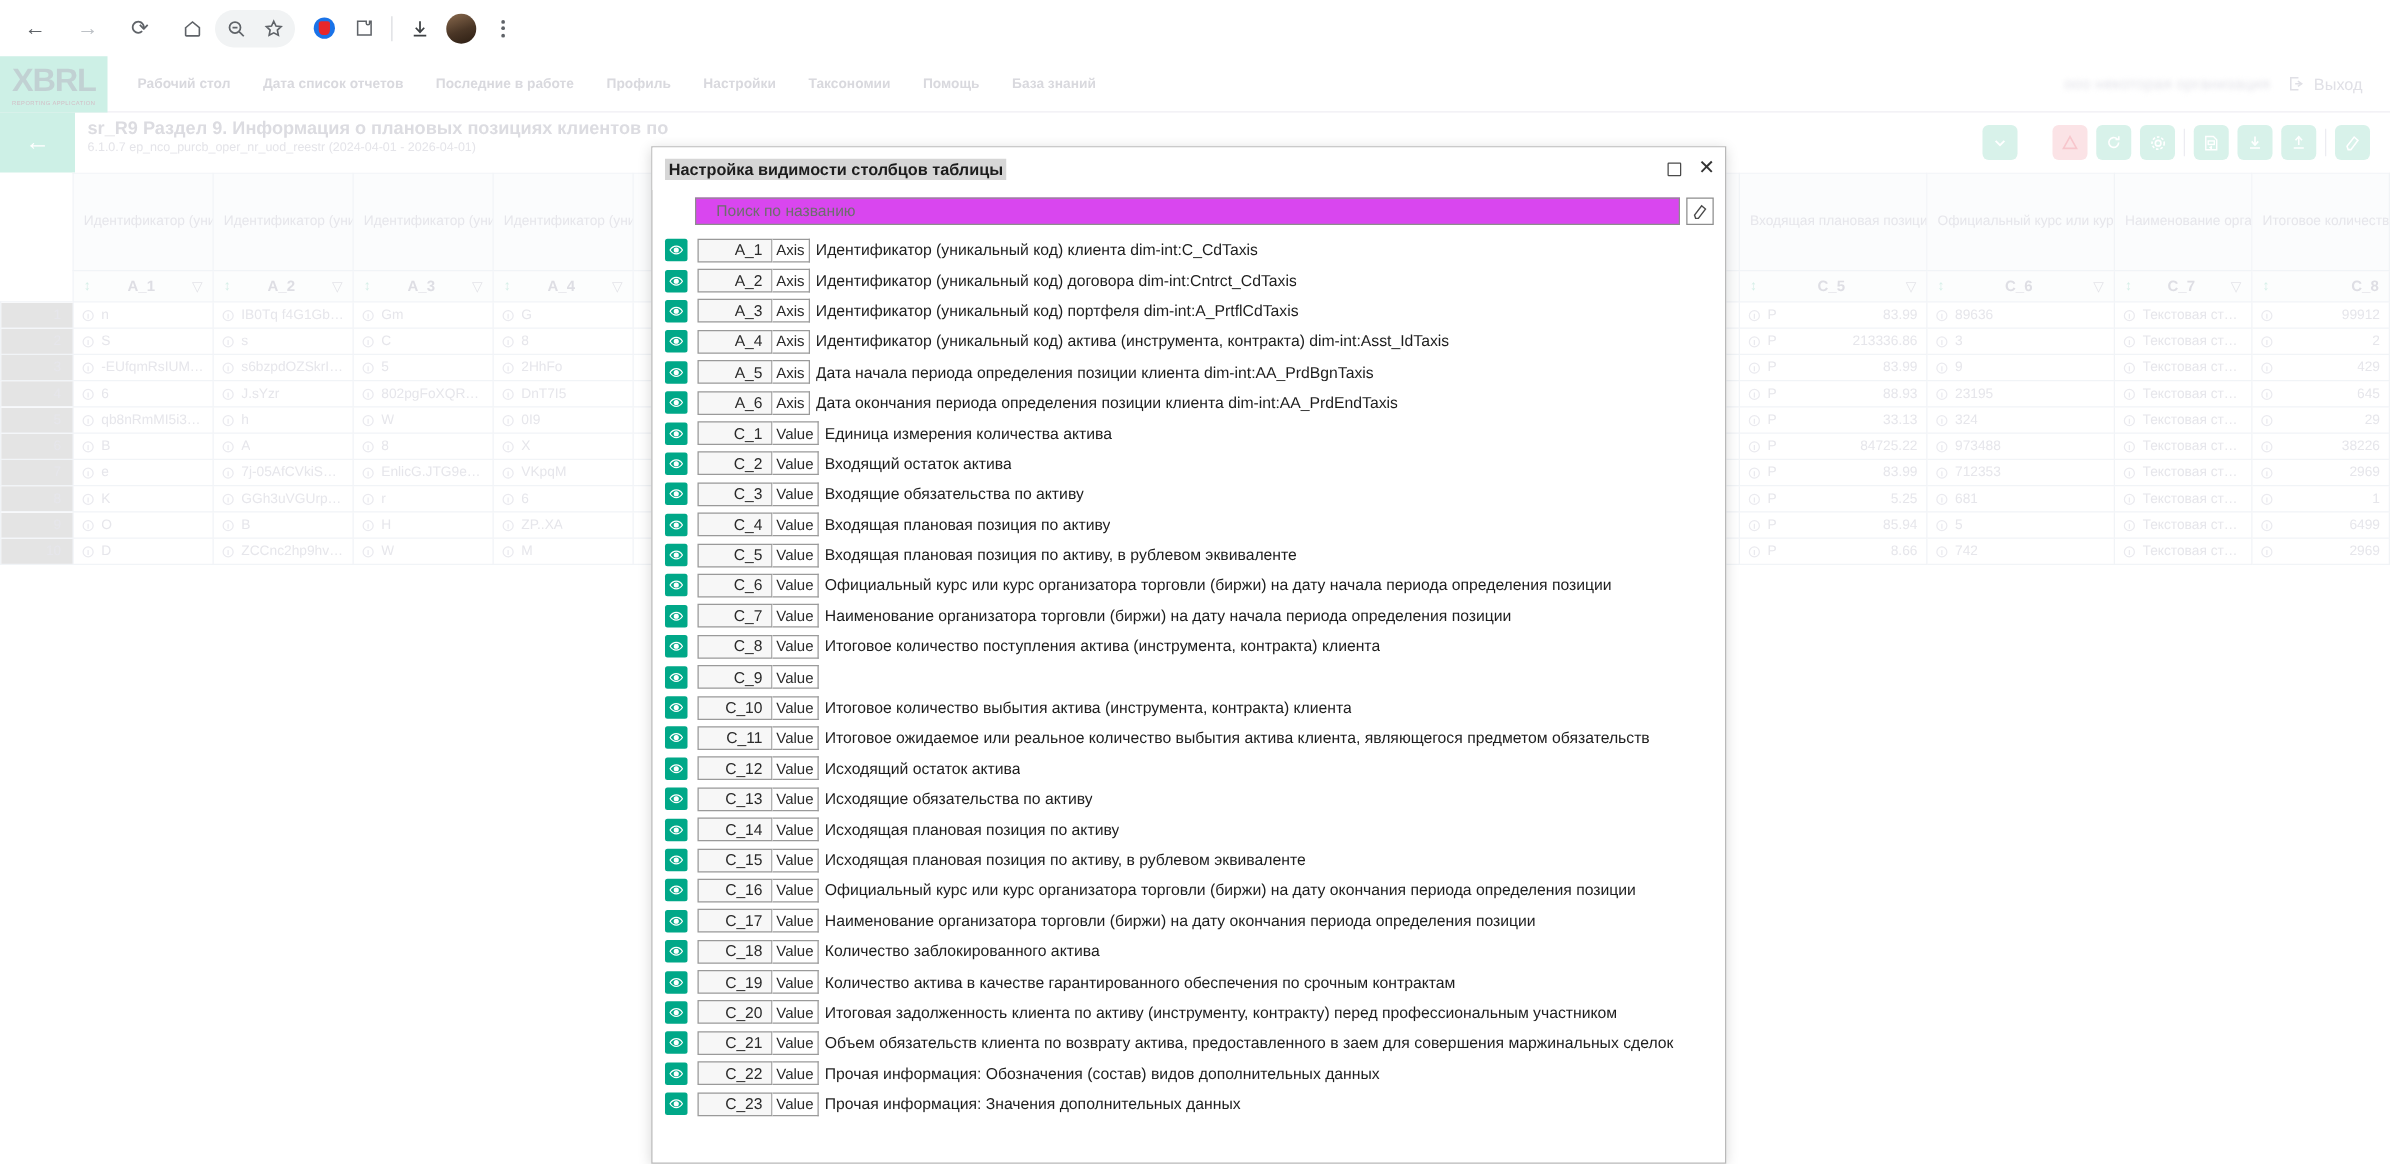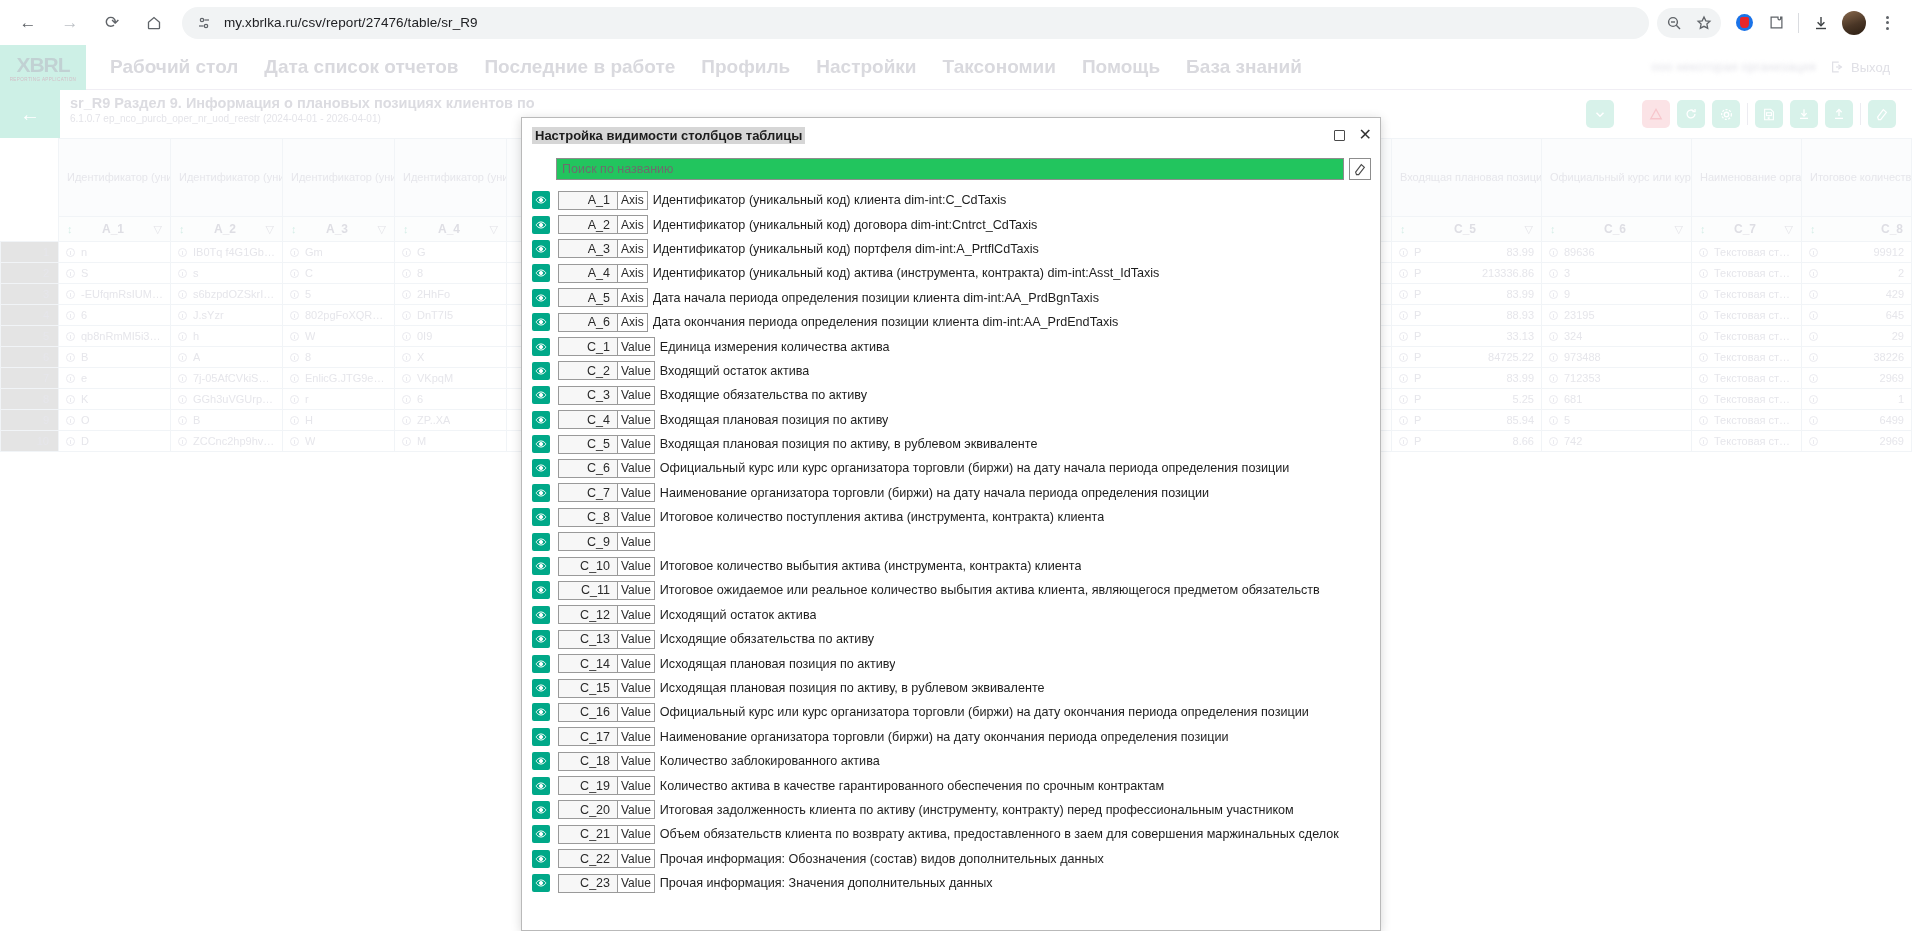--- a/index.html
+++ b/index.html
@@ -64,27 +64,27 @@
   }
   .app-header {
     height: 45px; display: flex; align-items: center;
     border-bottom: 1px solid #f0eef4; background: #fff;
   }
   .logo {
     width: 86px; height: 45px; background: #cdf0e6;
     display: flex; flex-direction: column; align-items: center; justify-content: center;
   }
   .logo-text {
-    font-size: 21px; font-weight: bold; color: #b9b9c4; letter-spacing: -1px;
+    font-size: 26px; font-weight: bold; color: #b9b9c4; letter-spacing: -1px;
     opacity: .55;
   }
   .logo-sub { font-size: 4.6px; color: #d4a8b8; letter-spacing: .4px; opacity: .7; }
   .nav { display: flex; align-items: center; gap: 26px; margin-left: 24px; }
   .nav-item {
-    font-size: 19px; color: #d9d9de; font-weight: 600; white-space: nowrap;
+    font-size: 11px; color: #d9d9de; font-weight: 600; white-space: nowrap;
   }
   .header-right {
     margin-left: auto; display: flex; align-items: center; gap: 14px; padding-right: 22px;
   }
   .user-blur {
     font-size: 12.5px; color: #e2e2e8; filter: blur(2.1px);
     white-space: nowrap; letter-spacing: .2px;
   }
   .logout { display: flex; align-items: center; gap: 7px; color: #e0e0e6; font-size: 13px; }
 
@@ -165,23 +165,23 @@
   .ctrl-max {
     width: 11px; height: 11px; border: 1.6px solid #4a4a4a; border-radius: 1px;
   }
   .ctrl-close { color: #333; font-size: 16px; line-height: 1; font-weight: 500; }
 
   .search-row {
     display: flex; align-items: center; gap: 5px;
     padding: 6px 9px 8px 34px;
   }
   .search-input {
-    flex: 1; height: 22px; border: 1px solid #8d8d8d; background: #22c55e;
+    flex: 1; height: 22px; border: 1px solid #8d8d8d; background: #d946ef;
     font-family: "Liberation Sans", sans-serif; font-size: 12.5px;
-    color: #2b2b2b; padding: 0 5px; outline: none;
+    color: #2b2b2b; padding: 0 16px; outline: none;
   }
   .search-input::placeholder { color: #6d6d6d; }
   .erase-btn {
     width: 22px; height: 22px; border: 1px solid #8d8d8d; background: #fff;
     display: flex; align-items: center; justify-content: center;
   }
 
   .col-list { flex: 1; overflow: hidden; padding: 0 0 4px 0; }
   .col-row {
     display: flex; align-items: center; gap: 0; height: 24.4px;
@@ -211,31 +211,20 @@
 <body>
 
 <div class="browser-bar">
   <div class="nav-btn">←</div>
   <div class="nav-btn" style="color:#bdc1c6;">→</div>
   <div class="nav-btn">⟳</div>
   <div class="nav-btn">
     <svg width="16" height="16" viewBox="0 0 16 16" fill="none" stroke="#5f6368" stroke-width="1.3">
       <path d="M2.5 7.2L8 2.6l5.5 4.6V13a.7.7 0 0 1-.7.7H3.2a.7.7 0 0 1-.7-.7z"></path>
     </svg>
-  </div>
-  <div class="omnibox">
-    <span class="site-icon">
-      <svg width="16" height="16" viewBox="0 0 16 16" fill="none" stroke="#5f6368" stroke-width="1.2">
-        <circle cx="6" cy="5" r="1.7"></circle>
-          <line x1="8.4" y1="5" x2="13" y2="5"></line>
-        <circle cx="10" cy="11" r="1.7"></circle>
-          <line x1="3" y1="11" x2="7.6" y2="11"></line>
-      </svg>
-    </span>
-    <span class="omnibox-url">my.xbrlka.ru/csv/report/27476/table/sr_R9</span>
   </div>
   <div class="chrome-right">
     <div class="zoom-pill">
       <div class="chrome-icon">
         <svg width="16" height="16" viewBox="0 0 16 16" fill="none" stroke="#5f6368" stroke-width="1.4">
           <circle cx="7" cy="7" r="4.4"></circle>
             <line x1="10.3" y1="10.3" x2="14" y2="14"></line>
             <line x1="5" y1="7" x2="9" y2="7"></line>
         </svg>
       </div>

